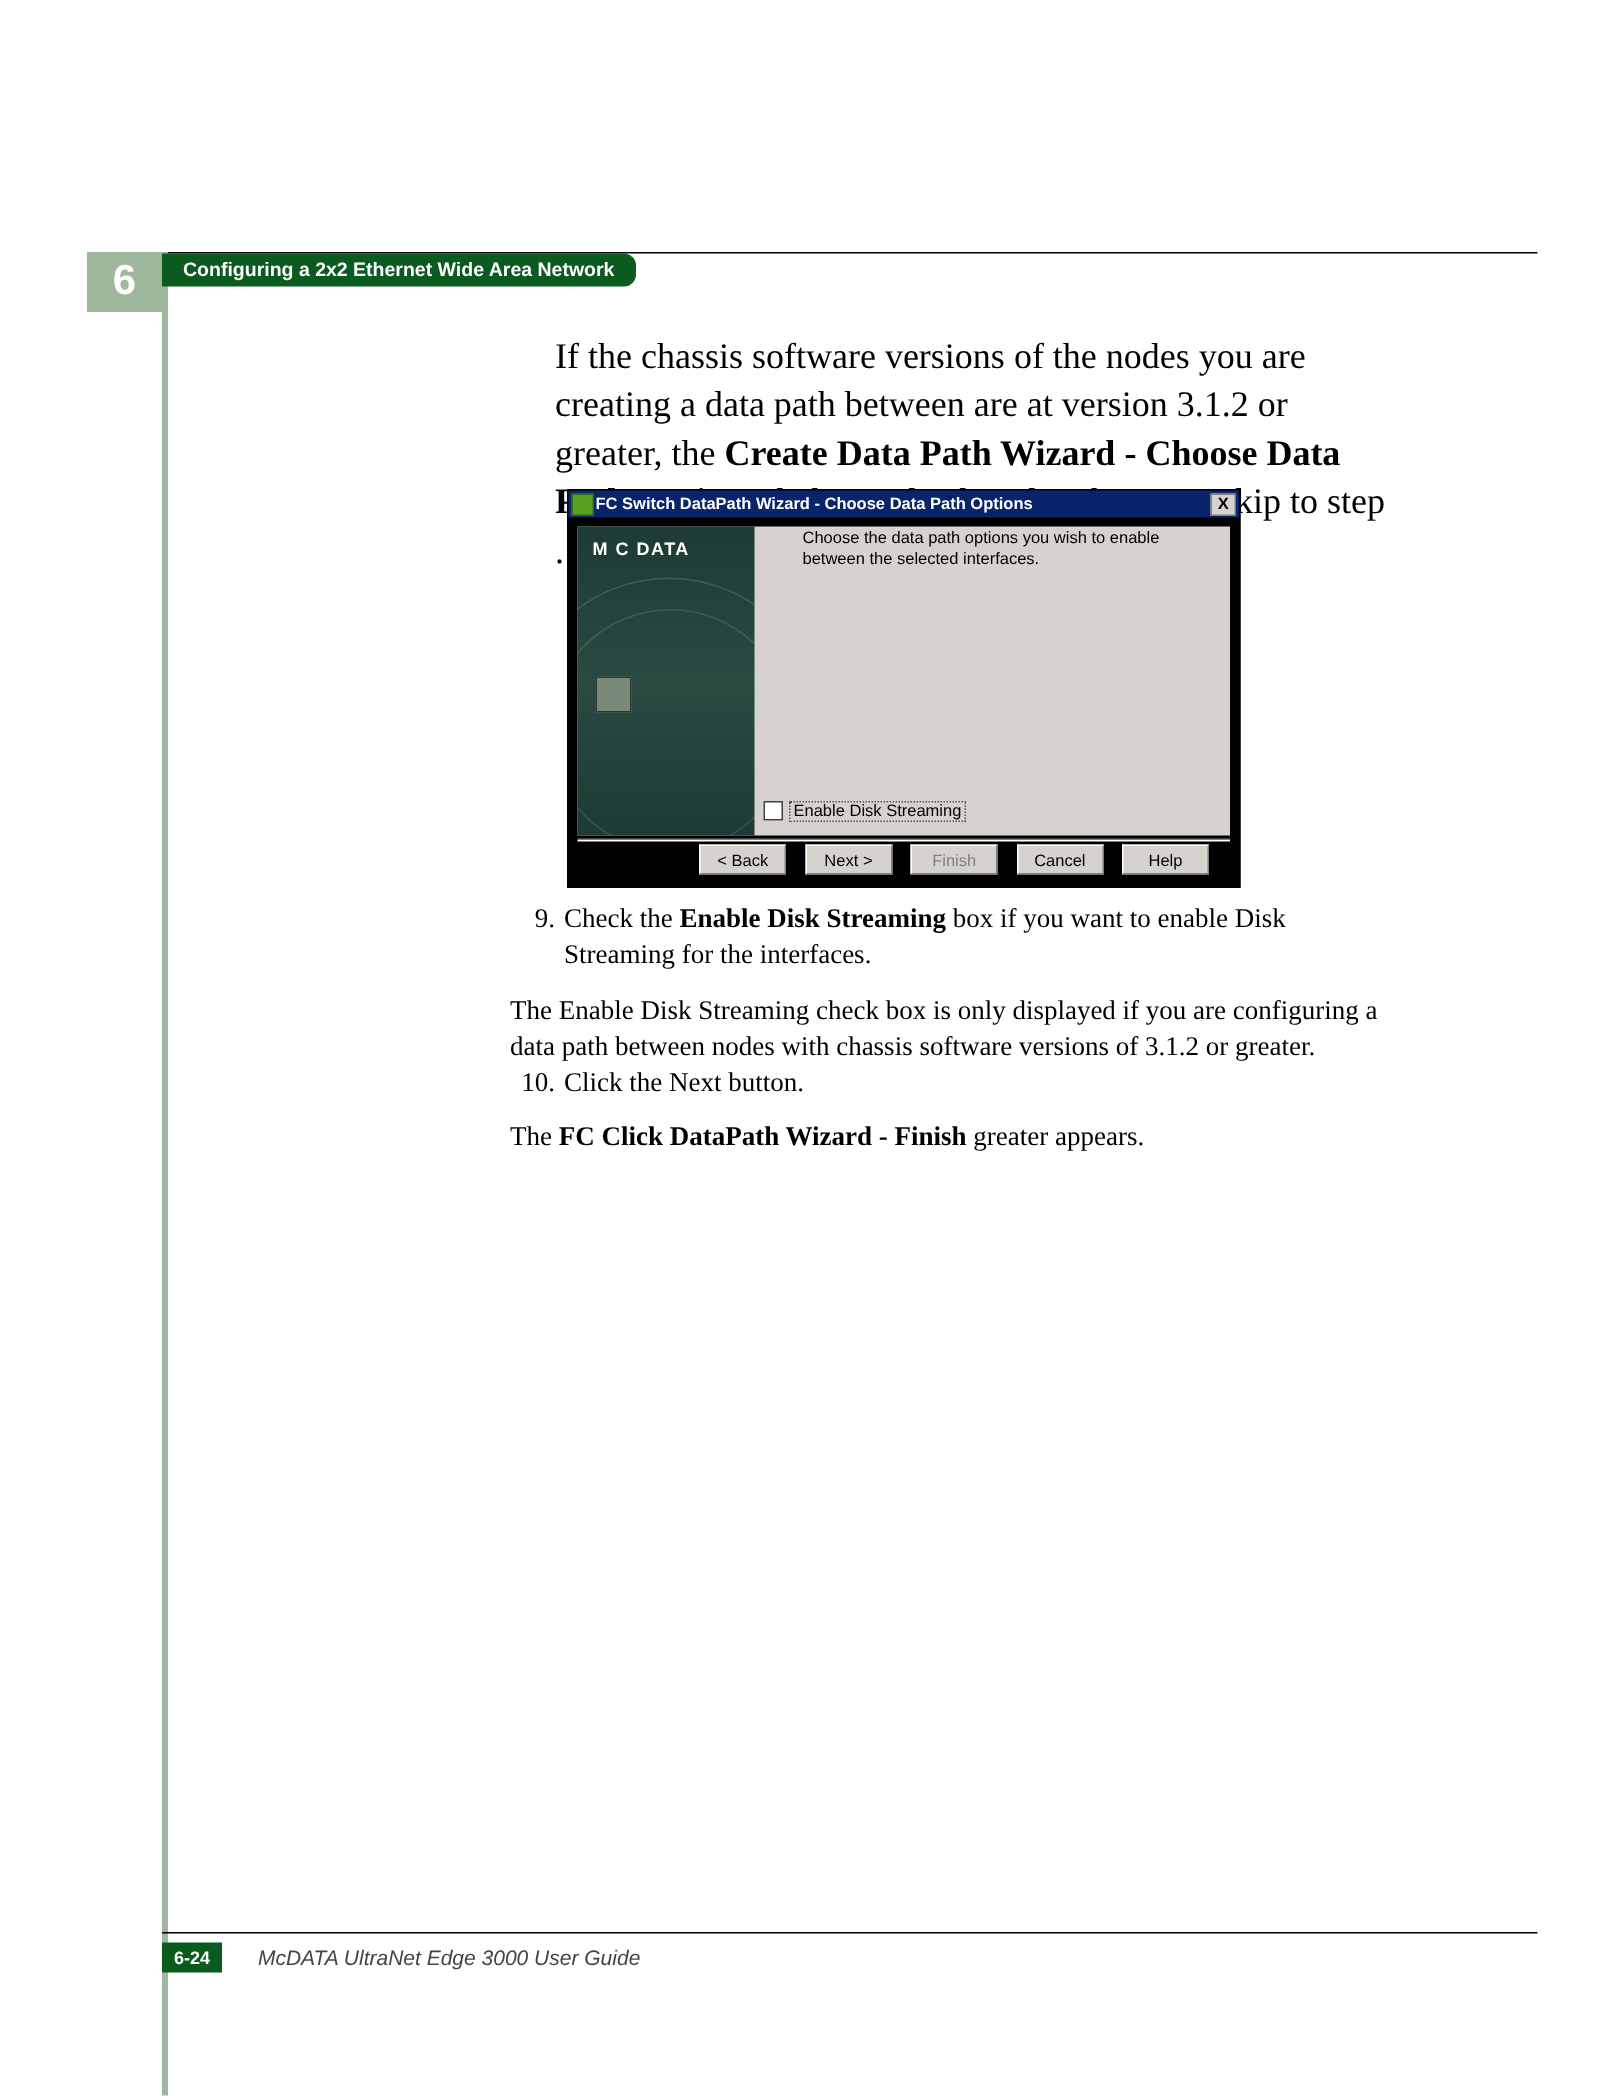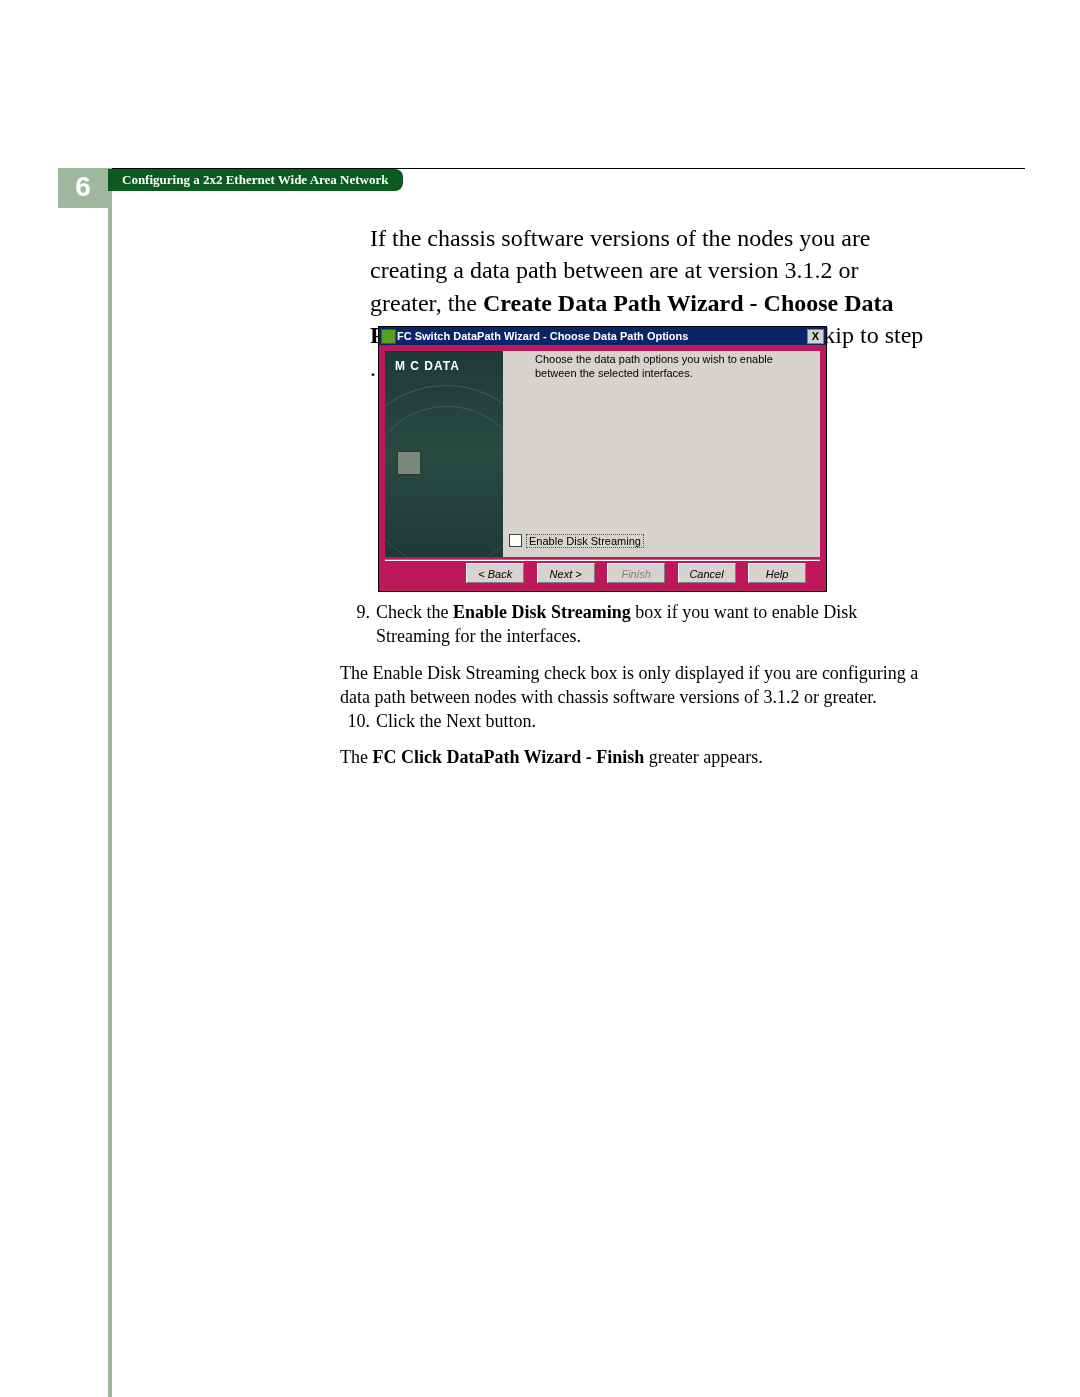--- a/index.html
+++ b/index.html
@@ -24,21 +24,21 @@
     top: 168px;
     border-top: 1px solid #000;
   }
   .header-bar {
     position: absolute;
     left: 108px;
     top: 169px;
     height: 22px;
     background: #0b5a1f;
     color: #fff;
-    font-family: Liberation Serif, serif;
+    font-family: Liberation Sans, sans-serif;
     font-size: 13px;
     font-weight: bold;
     line-height: 22px;
     padding: 0 14px 0 14px;
     border-radius: 0 8px 8px 0;
   }
   .chapter-tab {
     position: absolute;
     left: 58px;
     top: 168px;
@@ -68,21 +68,21 @@
     font-size: 24px;
     line-height: 1.35;
   }
   .body-text p { margin: 0 0 6px 0; }
   .dialog {
     position: absolute;
     left: 378px;
     top: 326px;
     width: 447px;
     height: 264px;
-    background: #be185d;
+    background: #000000;
     border: 1px solid #000;
     font-family: Tahoma, Arial, sans-serif;
   }
   .dlg-titlebar {
     height: 18px;
     background: linear-gradient(#0a246a,#0a246a);
     color: #fff;
     font-size: 11px;
     font-weight: bold;
     line-height: 18px;
@@ -186,25 +186,24 @@
   .dlg-sep {
     position: absolute;
     left: 6px; right: 6px;
     bottom: 30px;
     border-top: 1px solid #808080;
     border-bottom: 1px solid #fff;
     height: 0;
   }
   .dlg-buttons {
     position: absolute;
-    left: 0; right: 0; bottom: 4px;
+    left: 0; right: 16px; bottom: 4px;
     height: 24px;
     text-align: right;
-    padding-right: 20px;
-    font-style: italic;
+    padding-right: 4px;
   }
   .dlg-btn {
     display: inline-block;
     width: 58px;
     height: 20px;
     font-size: 11px;
     line-height: 20px;
     text-align: center;
     background: #d6d3ce;
     border: 1px solid #808080;
@@ -320,14 +319,18 @@
 
     <div class="step">
       <div class="num">10.</div>
       <div class="txt">Click the Next button.</div>
     </div>
     <div class="cont">
       <span>The </span><span class="b">FC Click DataPath Wizard - Finish</span><span> greater appears.</span>
     </div>
   </div>
 
+  <div class="footer">
+    <span class="pagenum">6-24</span>
+    <span class="title">McDATA UltraNet Edge 3000 User Guide</span>
+  </div>
 
 </div>
 
 </body></html>

